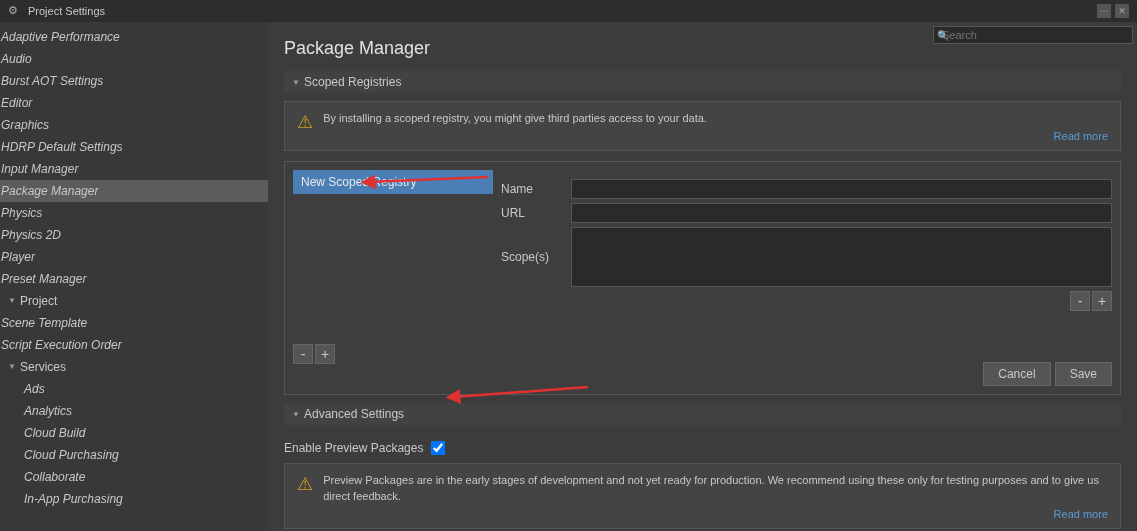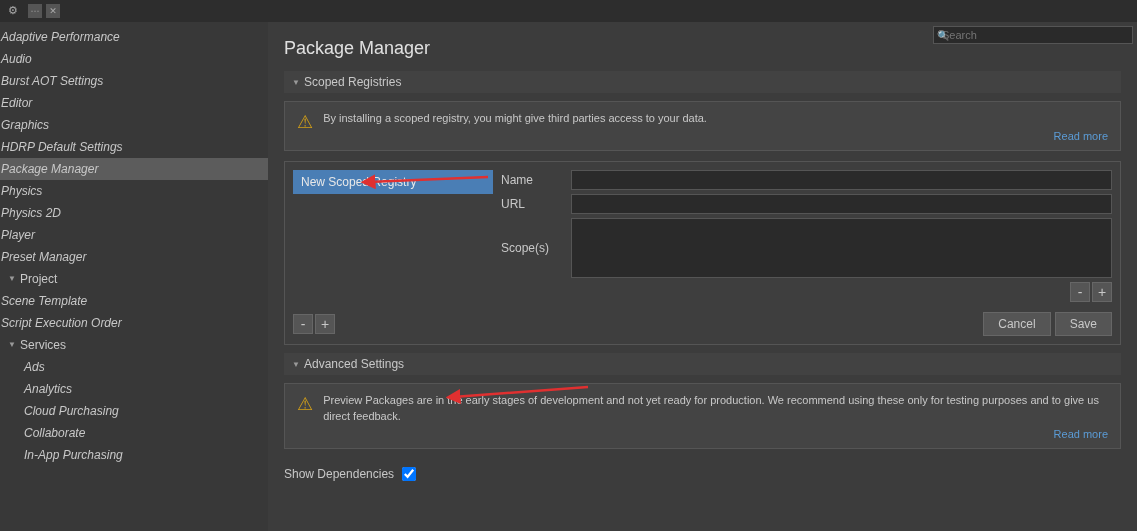--- a/index.html
+++ b/index.html
@@ -177,20 +177,21 @@
     }
     .registry-list-item {
       background: #4a7eb5;
       padding: 5px 8px;
       font-size: 12px;
       color: #e8e8e8;
       cursor: pointer;
     }
     .registry-form {
       flex: 1;
+      margin-top: 9px;
     }
     .form-row {
       display: flex;
       align-items: center;
       margin-bottom: 4px;
     }
     .form-label {
       width: 70px;
       font-size: 12px;
       color: #c8c8c8;
@@ -230,20 +231,21 @@
       display: flex;
       gap: 2px;
     }
     .btn-action {
       padding: 4px 14px;
       font-size: 12px;
       cursor: pointer;
       border: 1px solid #666;
       background: #555;
       color: #c8c8c8;
+      margin-top: 41px;
     }
     .action-btns { display: flex; gap: 4px; }
     
     .advanced-section {
       margin-top: 4px;
     }
     .checkbox-row {
       display: flex;
       align-items: center;
       padding: 8px 0;
@@ -271,56 +273,59 @@
       padding: 8px;
       background: #3e3e3e;
       margin-bottom: 8px;
     }
   </style>
 </head>
 <body>
 
 <div class="titlebar">
   <span class="titlebar-icon">⚙</span>
+  <span class="titlebar-title">Project Settings</span>
   <div class="titlebar-controls">
     <button class="titlebar-btn">⋯</button>
     <button class="titlebar-btn">✕</button>
   </div>
 </div>
 
 <div class="main-container">
 
   <div class="sidebar">
 
     <div class="sidebar-item">Adaptive Performance</div>
     <div class="sidebar-item">Audio</div>
     <div class="sidebar-item">Burst AOT Settings</div>
     <div class="sidebar-item">Editor</div>
     <div class="sidebar-item">Graphics</div>
     <div class="sidebar-item">HDRP Default Settings</div>
+    <div class="sidebar-item">Input Manager</div>
     <div class="sidebar-item selected">Package Manager</div>
     <div class="sidebar-item">Physics</div>
     <div class="sidebar-item">Physics 2D</div>
     <div class="sidebar-item">Player</div>
     <div class="sidebar-item">Preset Manager</div>
 
     <div class="sidebar-section">
       <span class="triangle">▼</span>
       <span>Project</span>
     </div>
 
     <div class="sidebar-item">Scene Template</div>
     <div class="sidebar-item">Script Execution Order</div>
 
     <div class="sidebar-section">
       <span class="triangle">▼</span>
       <span>Services</span>
     </div>
     <div class="sidebar-item indented">Ads</div>
     <div class="sidebar-item indented">Analytics</div>
+    <div class="sidebar-item indented">Cloud Build</div>
     <div class="sidebar-item indented">Cloud Purchasing</div>
     <div class="sidebar-item indented">Collaborate</div>
     <div class="sidebar-item indented">In-App Purchasing</div>
 
   </div>
 
   <div class="content" style="position:relative;">
 
     <div style="position:absolute; top:4px; right:4px;">
       <div class="search-wrapper">
@@ -383,20 +388,24 @@
         </div>
       </div>
     </div>
 
     <div class="advanced-section">
       <div class="section-header">
         <span class="triangle">▼</span>
         <span class="section-label">Advanced Settings</span>
       </div>
 
+      <div class="checkbox-row">
+        <span class="checkbox-label">Enable Preview Packages</span>
+        <input type="checkbox" checked="" style="">
+      </div>
 
       <div class="warning-box">
         <span class="warning-icon">⚠</span>
         <div style="flex:1;">
           <div class="warning-text">Preview Packages are in the early stages of development and not yet ready for production. We recommend using these only for testing purposes and to give us direct feedback.</div>
           <div class="read-more">Read more</div>
         </div>
       </div>
 
       <div class="checkbox-row">

